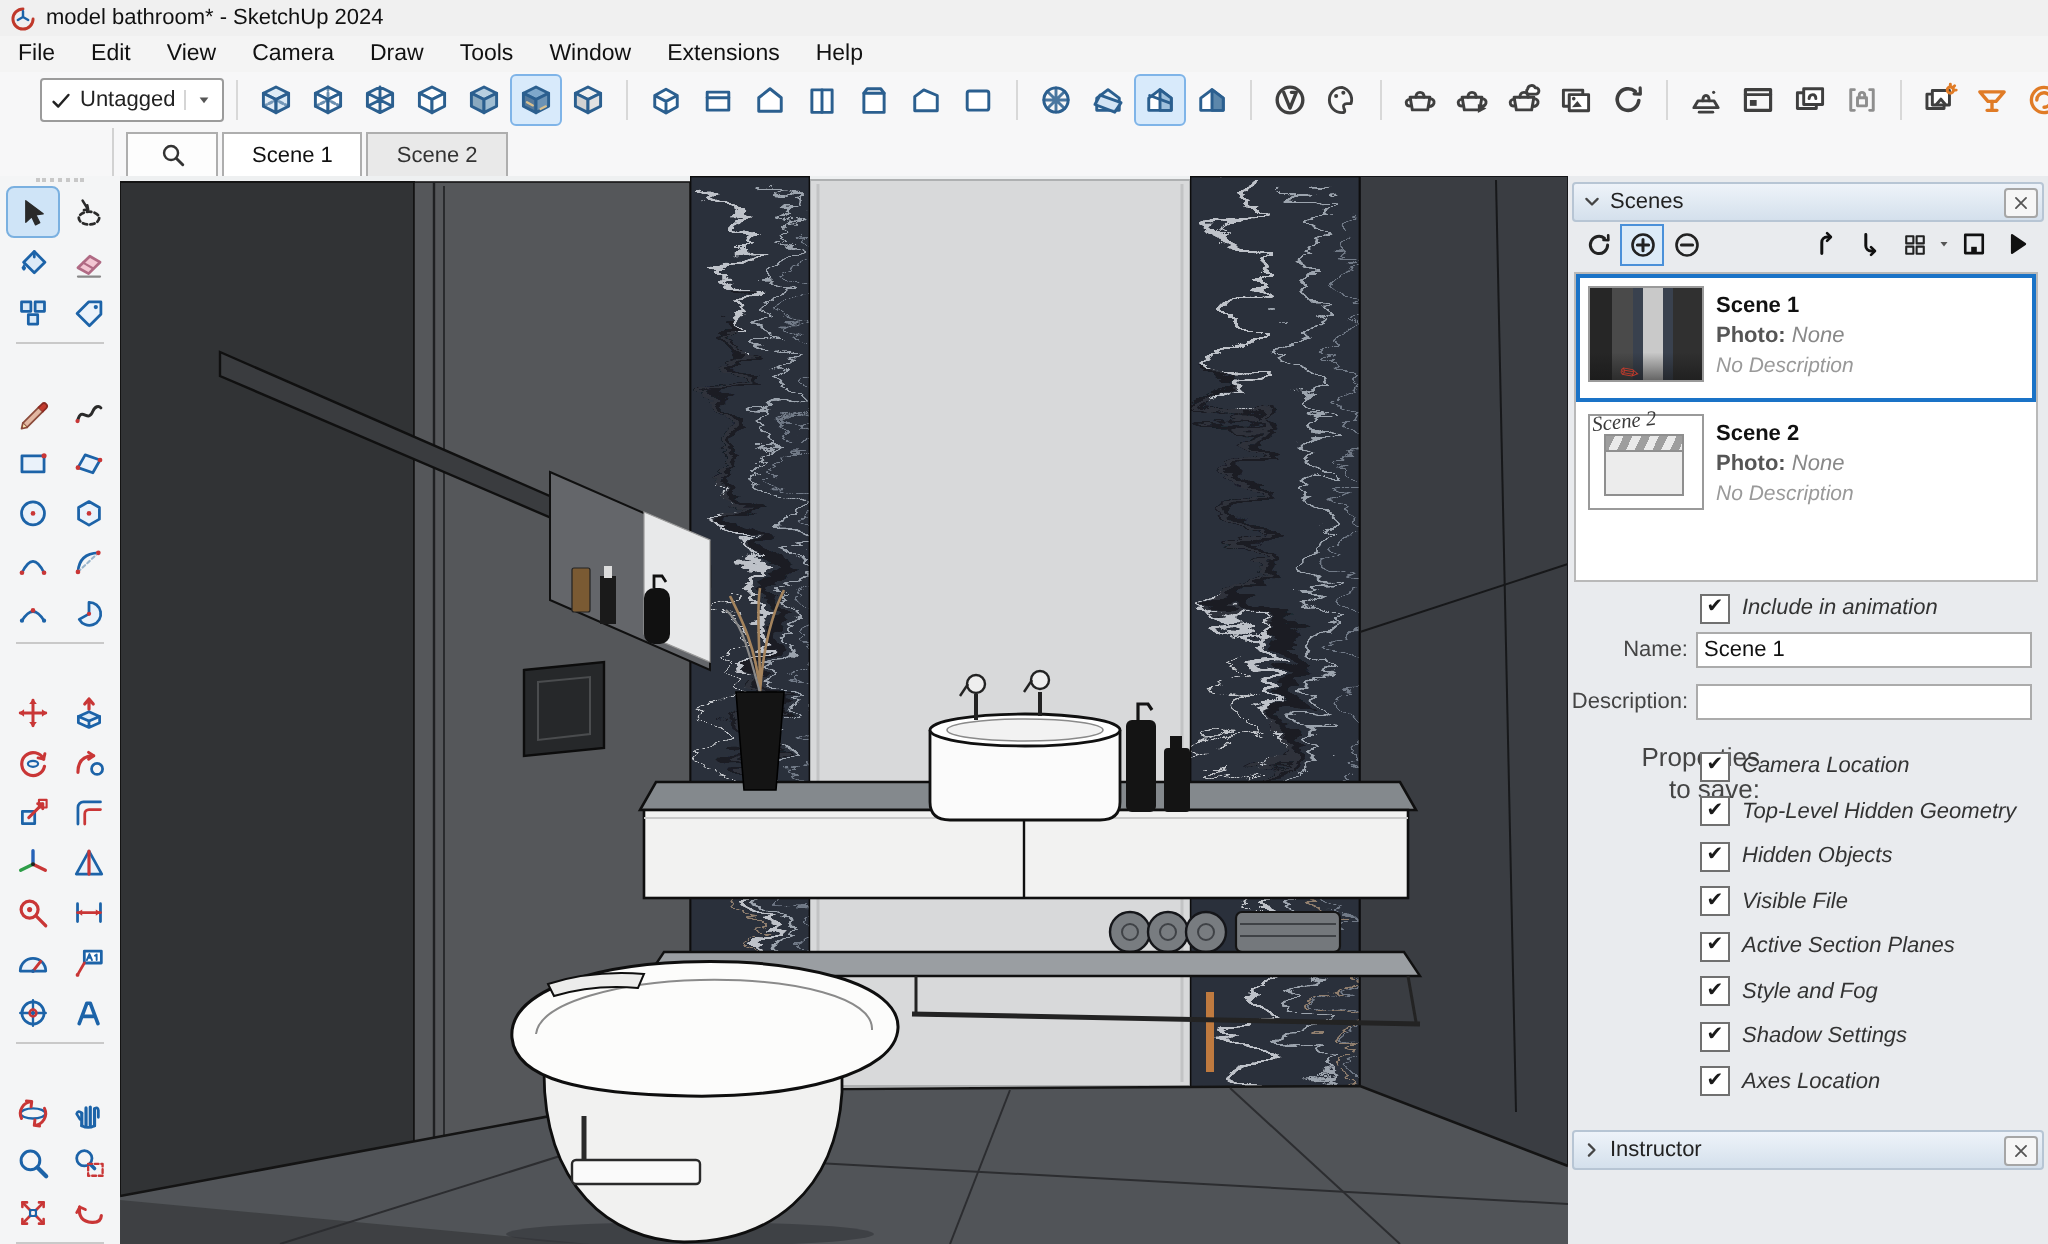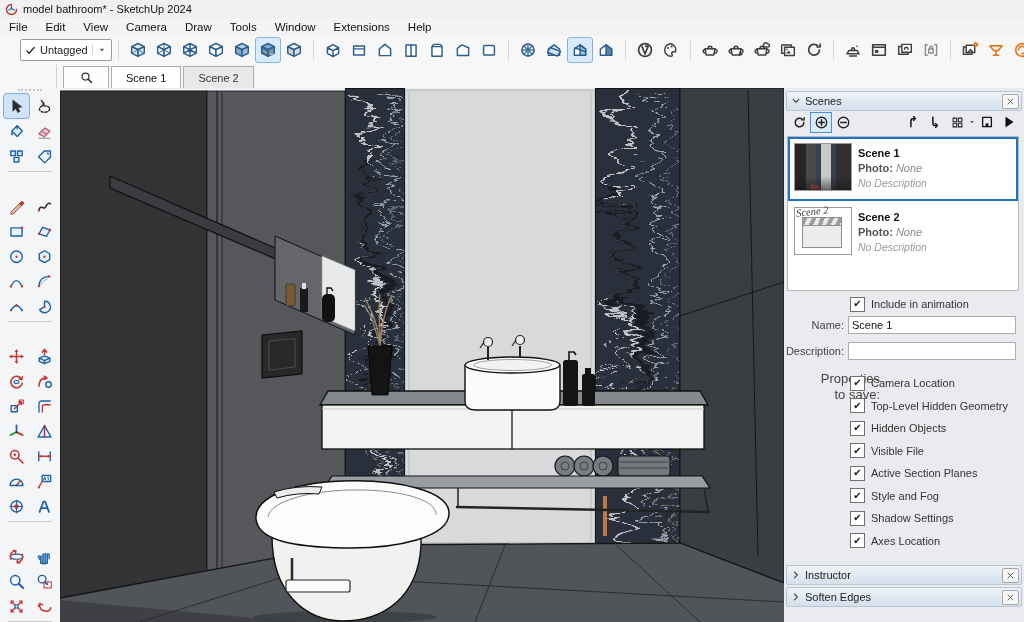--- a/index.html
+++ b/index.html
@@ -81,21 +81,21 @@
   .scene-meta .s-photo i{font-weight:normal;color:#888;}
   .scene-meta .s-desc{font-style:italic;color:#999;font-size:10.5px;}
   .form-row{position:absolute;left:0;right:8px;display:flex;align-items:center;}
   .f-label{width:60px;text-align:right;color:#444;font-size:11px;flex:0 0 auto;padding-right:4px;}
   .f-input{flex:1;height:16px;background:#fff;border:1px solid #ababab;font-size:11px;padding:0 3px;
            font-family:"Liberation Sans",sans-serif;color:#111;}
   .cb{width:13px;height:13px;background:#fff;border:1px solid #707070;flex:0 0 auto;position:relative;
       display:flex;align-items:center;justify-content:center;font-size:11px;color:#1a1a1a;}
   .cb.checked::after{content:"\2714";font-size:10px;line-height:1;}
   .cb-row{position:absolute;display:flex;align-items:center;gap:6px;left:66px;right:4px;height:14px;}
-  .cb-row .cb-label{color:#333;font-size:11px;white-space:nowrap;}
+  .cb-row .cb-label{color:#333;font-size:11px;white-space:nowrap;font-style:italic;}
   .props-label{position:absolute;left:0;width:60px;text-align:right;color:#444;font-size:13px;line-height:1.25;margin-left:36px;}
   svg{display:block;}
 </style>
 </head>
 <body>
 
 <div id="app">
 
   <div class="titlebar">
     <span>
@@ -936,29 +936,14 @@
       <span class="ph-title">Instructor</span>
       <span class="ph-close">
         <span>
             <svg viewBox="0 0 16 16" width="9" height="9" fill="none" stroke-linecap="round" stroke-linejoin="round" stroke-width="1.3">
               <path d="M3.5 3.5 L12.5 12.5 M12.5 3.5 L3.5 12.5" stroke="#555" stroke-width="1.6"></path>
             </svg>
           </span>
       </span>
     </div>
 
-    <div class="panel-header" style="top:499px;">
-      <span class="ph-chev">
-          <svg viewBox="0 0 16 16" width="10" height="10" fill="none" stroke-linecap="round" stroke-linejoin="round" stroke-width="1.3">
-            <path d="M5.5 3.5 L10 8 L5.5 12.5" stroke="#444" stroke-width="1.8"></path>
-          </svg>
-        </span>
-      <span class="ph-title">Soften Edges</span>
-      <span class="ph-close">
-        <span>
-            <svg viewBox="0 0 16 16" width="9" height="9" fill="none" stroke-linecap="round" stroke-linejoin="round" stroke-width="1.3">
-              <path d="M3.5 3.5 L12.5 12.5 M12.5 3.5 L3.5 12.5" stroke="#555" stroke-width="1.6"></path>
-            </svg>
-          </span>
-      </span>
-    </div>
   </div>
 </div>
 
 </body></html>

